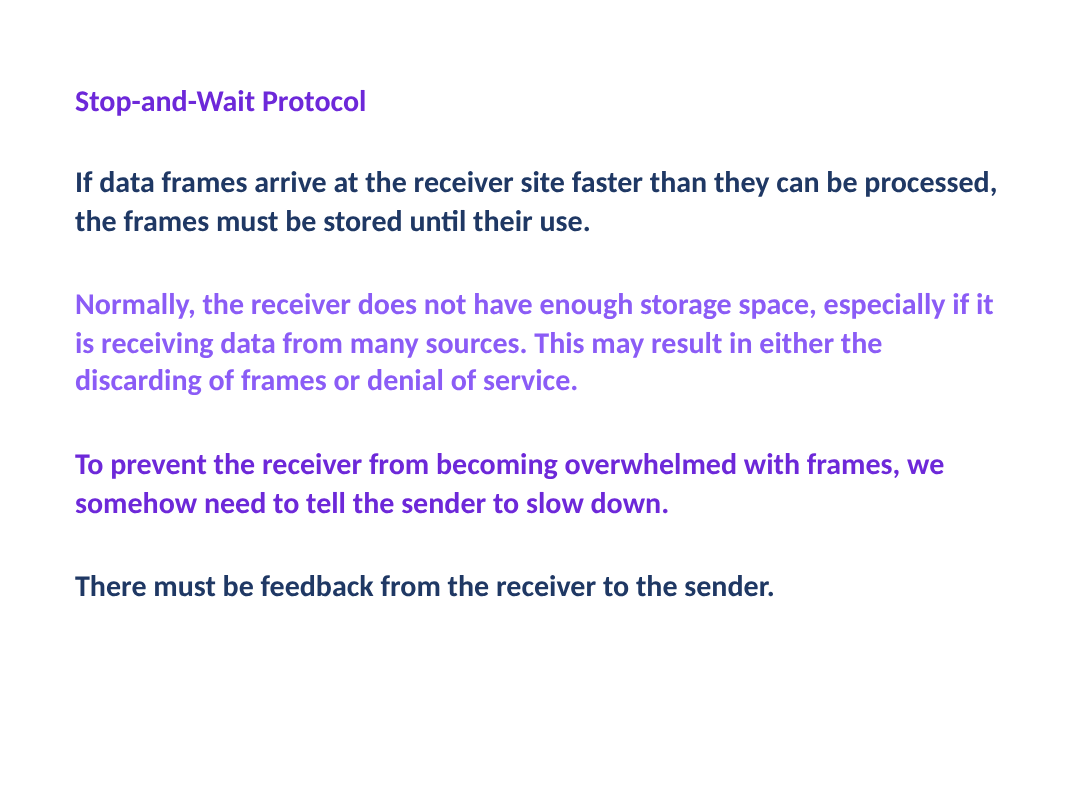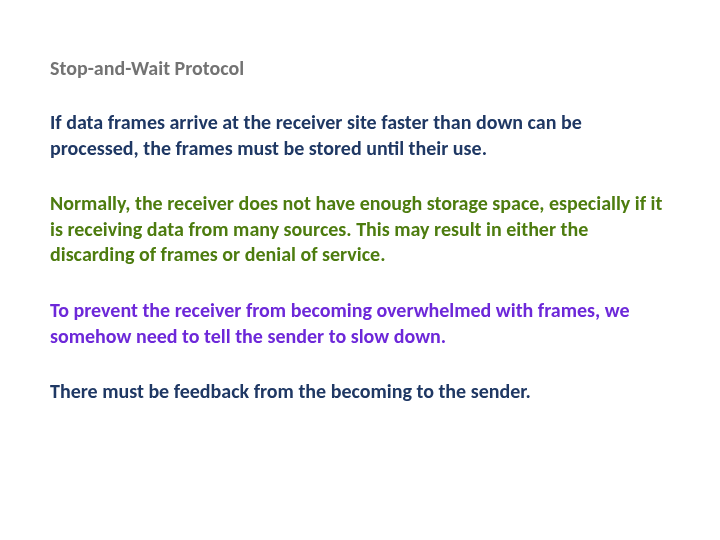--- a/index.html
+++ b/index.html
@@ -17,21 +17,21 @@
   .para {
     font-size: 20px;
     font-weight: 700;
     line-height: 1.28;
     margin-bottom: 30px;
   }
 </style>
 </head>
 <body>
 
-<h1 class="title" style="color:#737373">Stop-and-Wait Protocol</h1>
+<h1 class="title" style="color:#6d28d9">Stop-and-Wait Protocol</h1>
 
-<p class="para" style="color: rgb(31, 56, 100);">If data frames arrive at the receiver site faster than down can be processed, the frames must be stored until their use.</p>
+<p class="para" style="color: rgb(31, 56, 100);">If data frames arrive at the receiver site faster than they can be processed, the frames must be stored until their use.</p>
 
-<p class="para" style="color: #4d7c0f;">Normally, the receiver does not have enough storage space, especially if it is receiving data from many sources. This may result in either the discarding of frames or denial of service.</p>
+<p class="para" style="color: #8b5cf6;">Normally, the receiver does not have enough storage space, especially if it is receiving data from many sources. This may result in either the discarding of frames or denial of service.</p>
 
 <p class="para" style="color: #6d28d9;">To prevent the receiver from becoming overwhelmed with frames, we somehow need to tell the sender to slow down.</p>
 
-<p class="para" style="color: rgb(31, 56, 100);">There must be feedback from the becoming to the sender.</p>
+<p class="para" style="color: rgb(31, 56, 100);">There must be feedback from the receiver to the sender.</p>
 
 </body></html>

